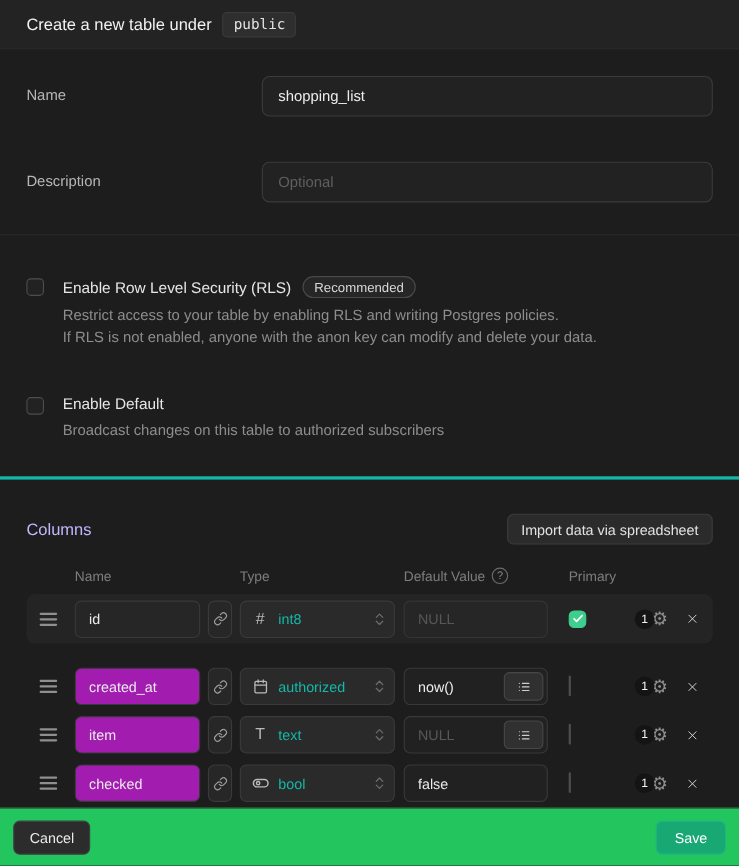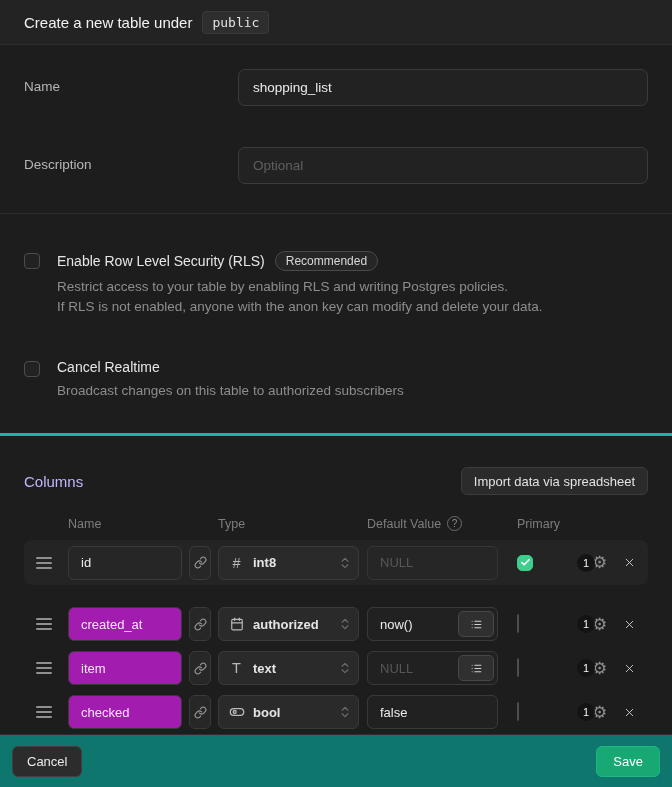--- a/index.html
+++ b/index.html
@@ -64,21 +64,21 @@
 
   .link-btn { width:22px; height:34px; margin-left:7px; flex:none; background:#272727;
          border:1px solid #3a3a3a; border-radius:6px; display:flex; align-items:center; justify-content:center;
          cursor:pointer; color:#9d9d9d; }
 
   .type-select { width:141px; height:34px; margin-left:7px; flex:none; background:#2a2a2a;
          border:1px solid #3a3a3a; border-radius:6px; display:flex; align-items:center;
          padding:0 6px 0 9px; cursor:pointer; overflow:hidden; }
   .type-icon { width:17px; flex:none; color:#b9b9b9; font-size:14px; display:flex; align-items:center; justify-content:center; }
   .type-icon.glyph { font-size:14.5px; font-weight:400; }
-  .type-label { flex:1; font-size:13px; color:#e5e5e5; margin-left:8px; white-space:nowrap;font-weight:bold; }
+  .type-label { flex:1; font-size:13px; color:#14b8a6; margin-left:8px; white-space:nowrap; }
   .chevrons { flex:none; color:#6b6b6b; display:flex; align-items:center; }
 
   .default-wrap { width:131px; height:34px; margin-left:8px; flex:none; position:relative; }
   .default-input { width:100%; height:100%; background:#212121; border:1px solid #393939; border-radius:6px;
          color:#ececec; font-size:13px; padding:0 12px; outline:none; font-family:inherit; }
   .card .default-input { background:#262626; border-color:#353535; }
   .default-input::placeholder { color:#575757; }
   .list-btn { position:absolute; right:4px; top:4px; width:36px; height:26px; background:#303030;
          border:1px solid #474747; border-radius:5px; display:flex; align-items:center; justify-content:center;
          cursor:pointer; color:#cfcfcf; }
@@ -89,21 +89,21 @@
 
   .settings-group { margin-left:44px; flex:none; display:flex; align-items:center; cursor:pointer; }
   .count-badge { width:18px; height:18px; background:#141414; border-radius:50%; color:#f5f5f5;
          font-size:11px; display:flex; align-items:center; justify-content:center; z-index:2; }
   .gear { margin-left:-3px; font-size:17px; color:#8f8f8f; line-height:1; }
 
   .remove-btn { margin-left:15px; flex:none; width:15px; height:15px; color:#dadada; cursor:pointer;
          display:flex; align-items:center; justify-content:center; }
 
   
-  .ftr { height:54px; flex:none; background:#0f766e; border-top:1px solid #2e2e2e;
+  .ftr { height:54px; flex:none; background:#22c55e; border-top:1px solid #2e2e2e;
          display:flex; align-items:center; justify-content:space-between; padding:0 12px; }
   .btn-cancel { height:31px; background:#2c2c2c; border:1px solid #404040; border-radius:6px;
          color:#eaeaea; font-size:13px; padding:0 14px; cursor:pointer; font-family:inherit; }
   .btn-save { height:31px; background:#17a873; border:1px solid #1db981; border-radius:6px;
          color:#ffffff; font-size:13px; padding:0 16px; cursor:pointer; font-family:inherit; }
 
   svg { display:block; }
 </style>
 </head>
 <body>
@@ -137,21 +137,21 @@
         <div class="opt-desc">
           <div>Restrict access to your table by enabling RLS and writing Postgres policies.</div>
           <div>If RLS is not enabled, anyone with the anon key can modify and delete your data.</div>
         </div>
       </div>
     </div>
     <div class="opt">
       <span class="checkbox"></span>
       <div class="opt-main">
         <div class="opt-label-row">
-          <span>Cancel Realtime</span>
+          <span>Enable Default</span>
         </div>
         <div class="opt-desc">Broadcast changes on this table to authorized subscribers</div>
       </div>
     </div>
   </div>
 
   <div class="columns-sec">
     <div class="columns-head">
       <h3 class="columns-title">Columns</h3>
       <button class="import-btn">Import data via spreadsheet</button>

